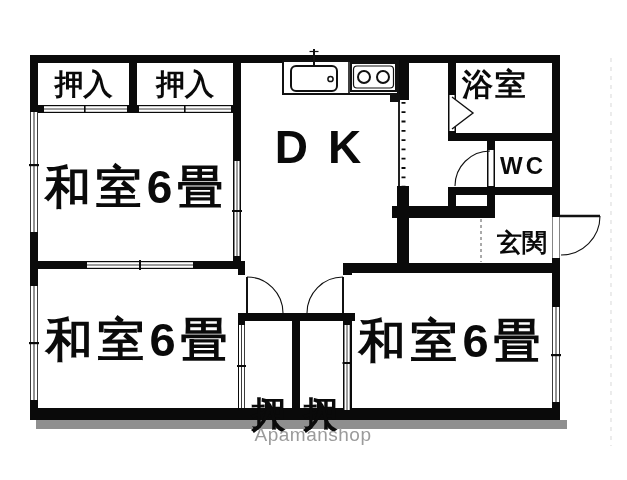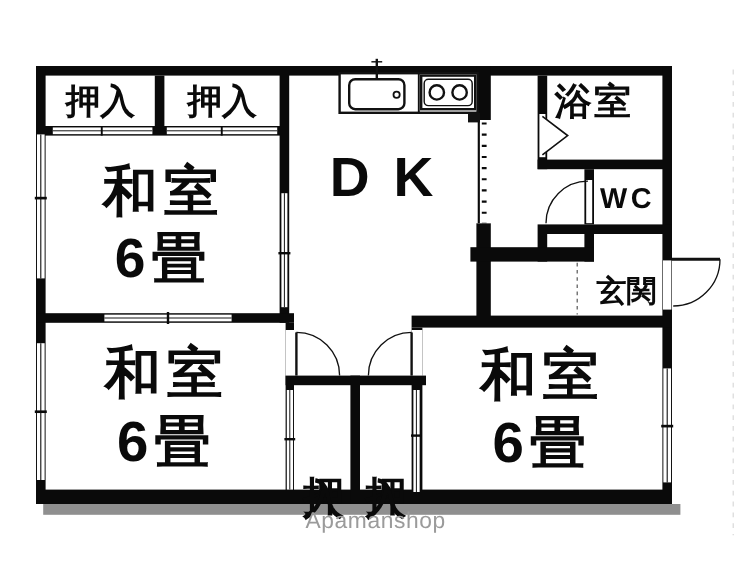--- a/index.html
+++ b/index.html
@@ -6,21 +6,21 @@
   #stage{
     position:relative;width:627px;height:480px;background:#ffffff;overflow:hidden;
     font-family:"Liberation Sans","DejaVu Sans",sans-serif;
   }
   #plan-svg{position:absolute;left:0;top:0;}
   .lbl{
     position:absolute;display:flex;align-items:center;justify-content:center;
     color:#0a0a0a;font-weight:700;white-space:nowrap;
   }
   .lbl .ln{text-align:center;}
-  .two-line{flex-direction:column;}
+  .two-line{flex-direction:row;}
   .vtext{
     writing-mode:vertical-rl;text-orientation:upright;
     display:flex;align-items:center;justify-content:center;
   }
   .watermark{
     position:absolute;color:#9b9b9b;font-weight:500;
     font-family:"Liberation Sans","DejaVu Sans",sans-serif;
     display:flex;align-items:center;justify-content:center;letter-spacing:0.5px;
   }
 </style>

